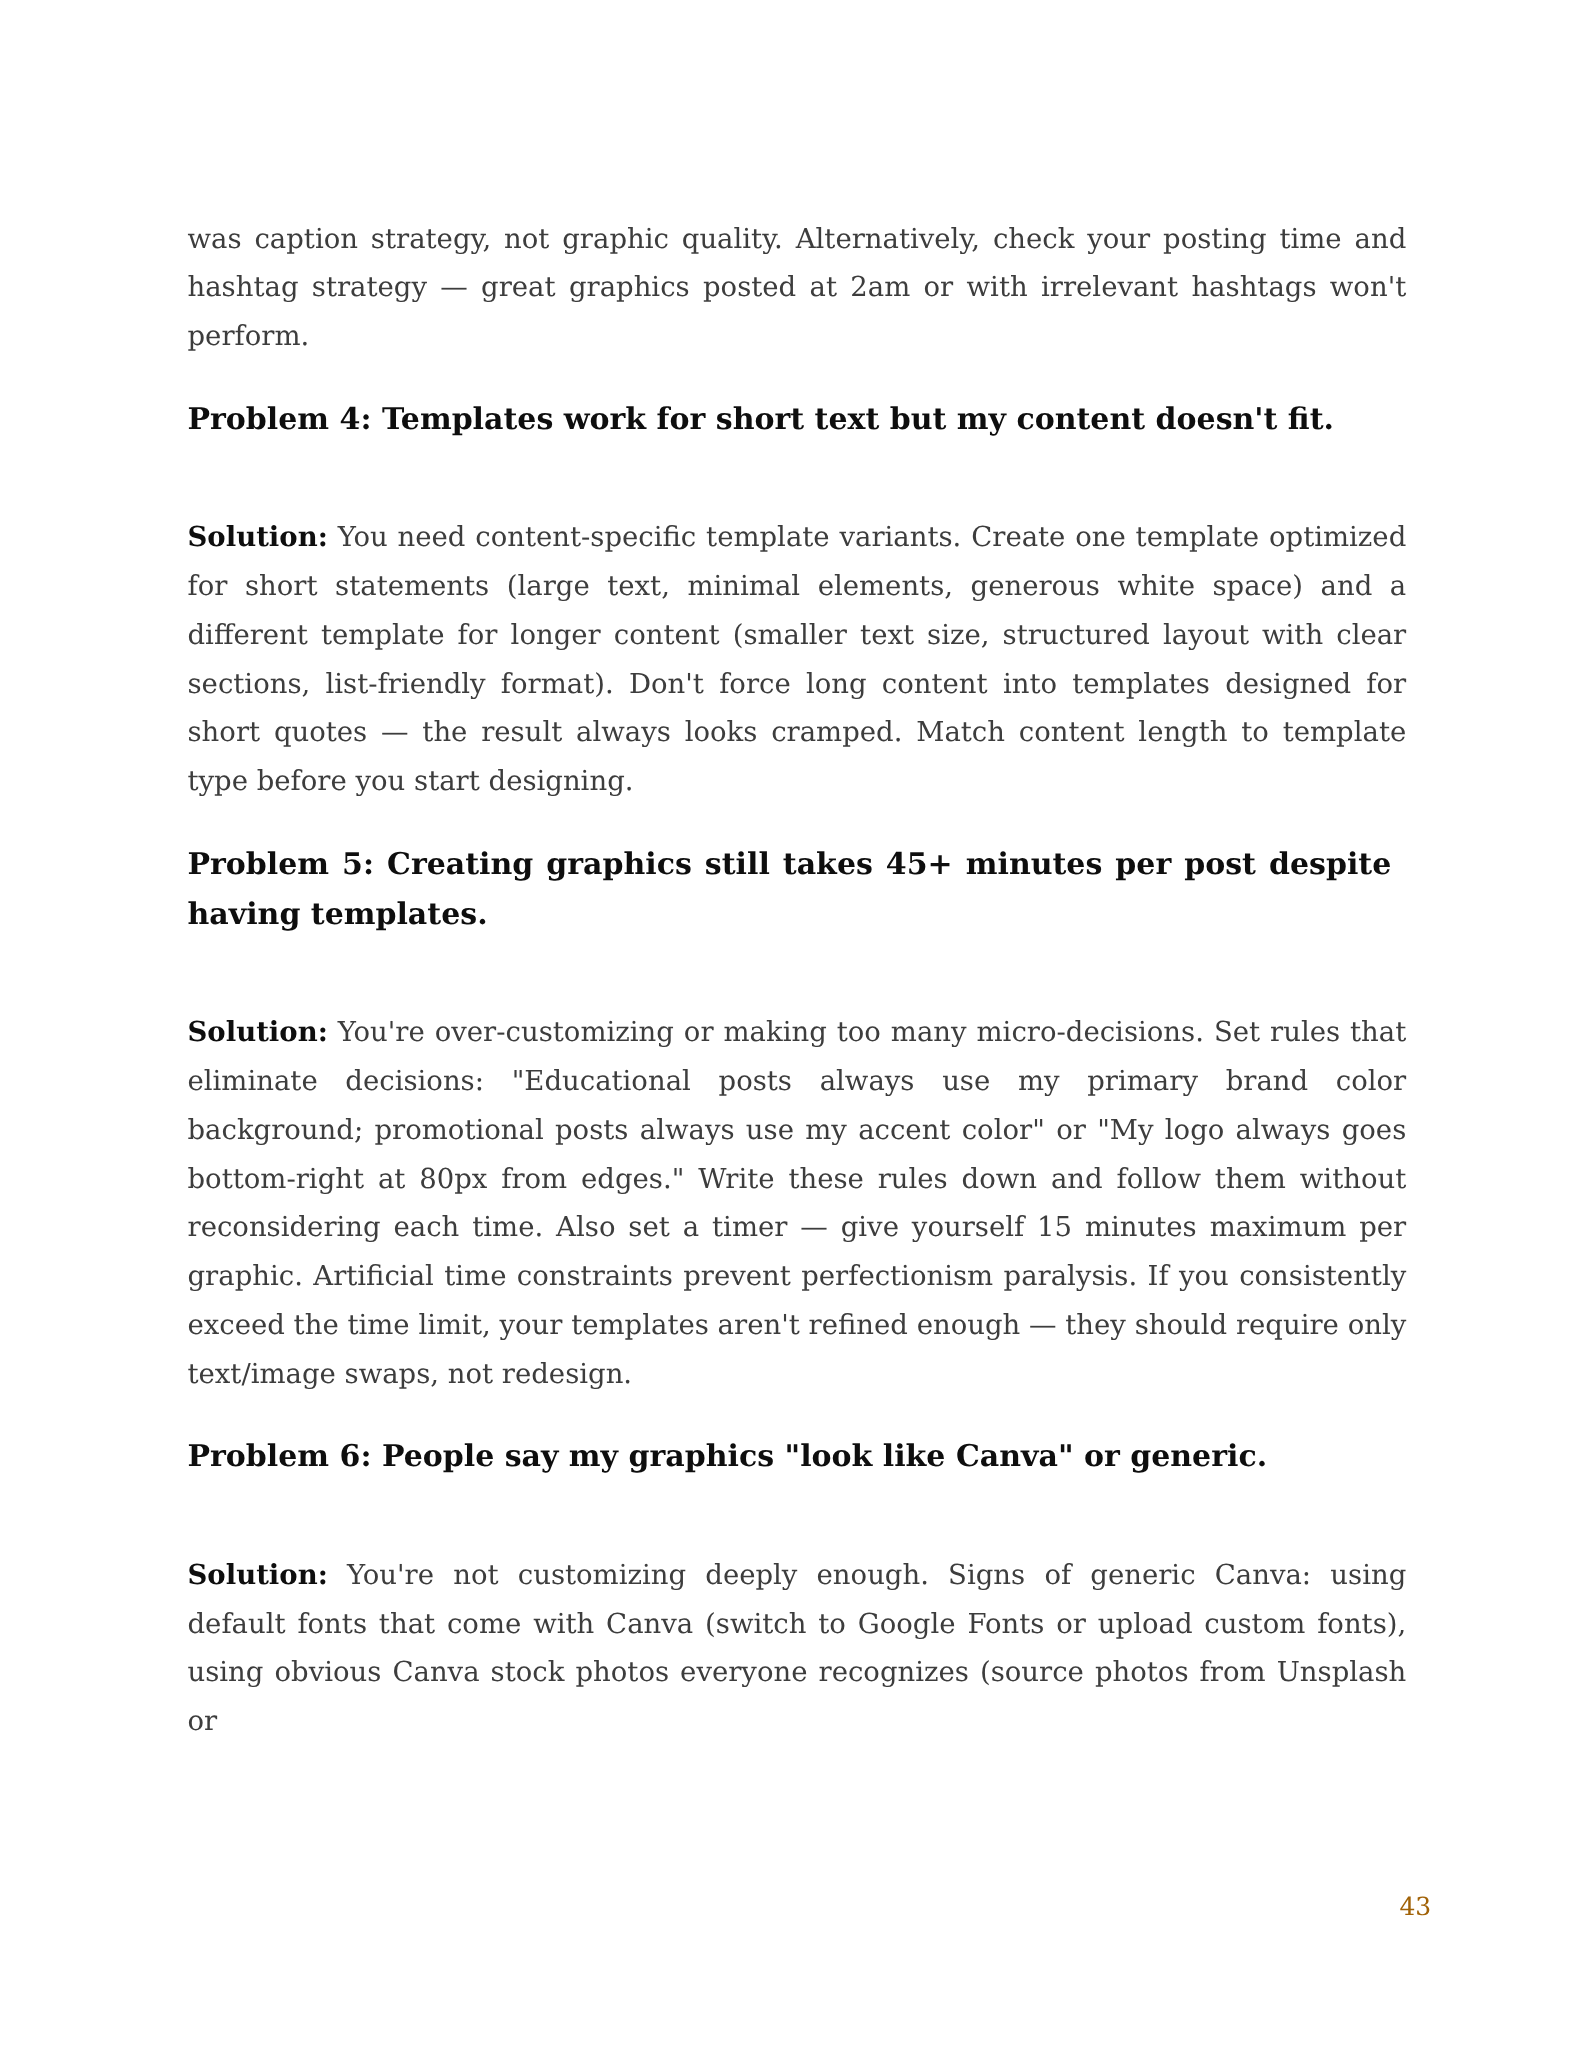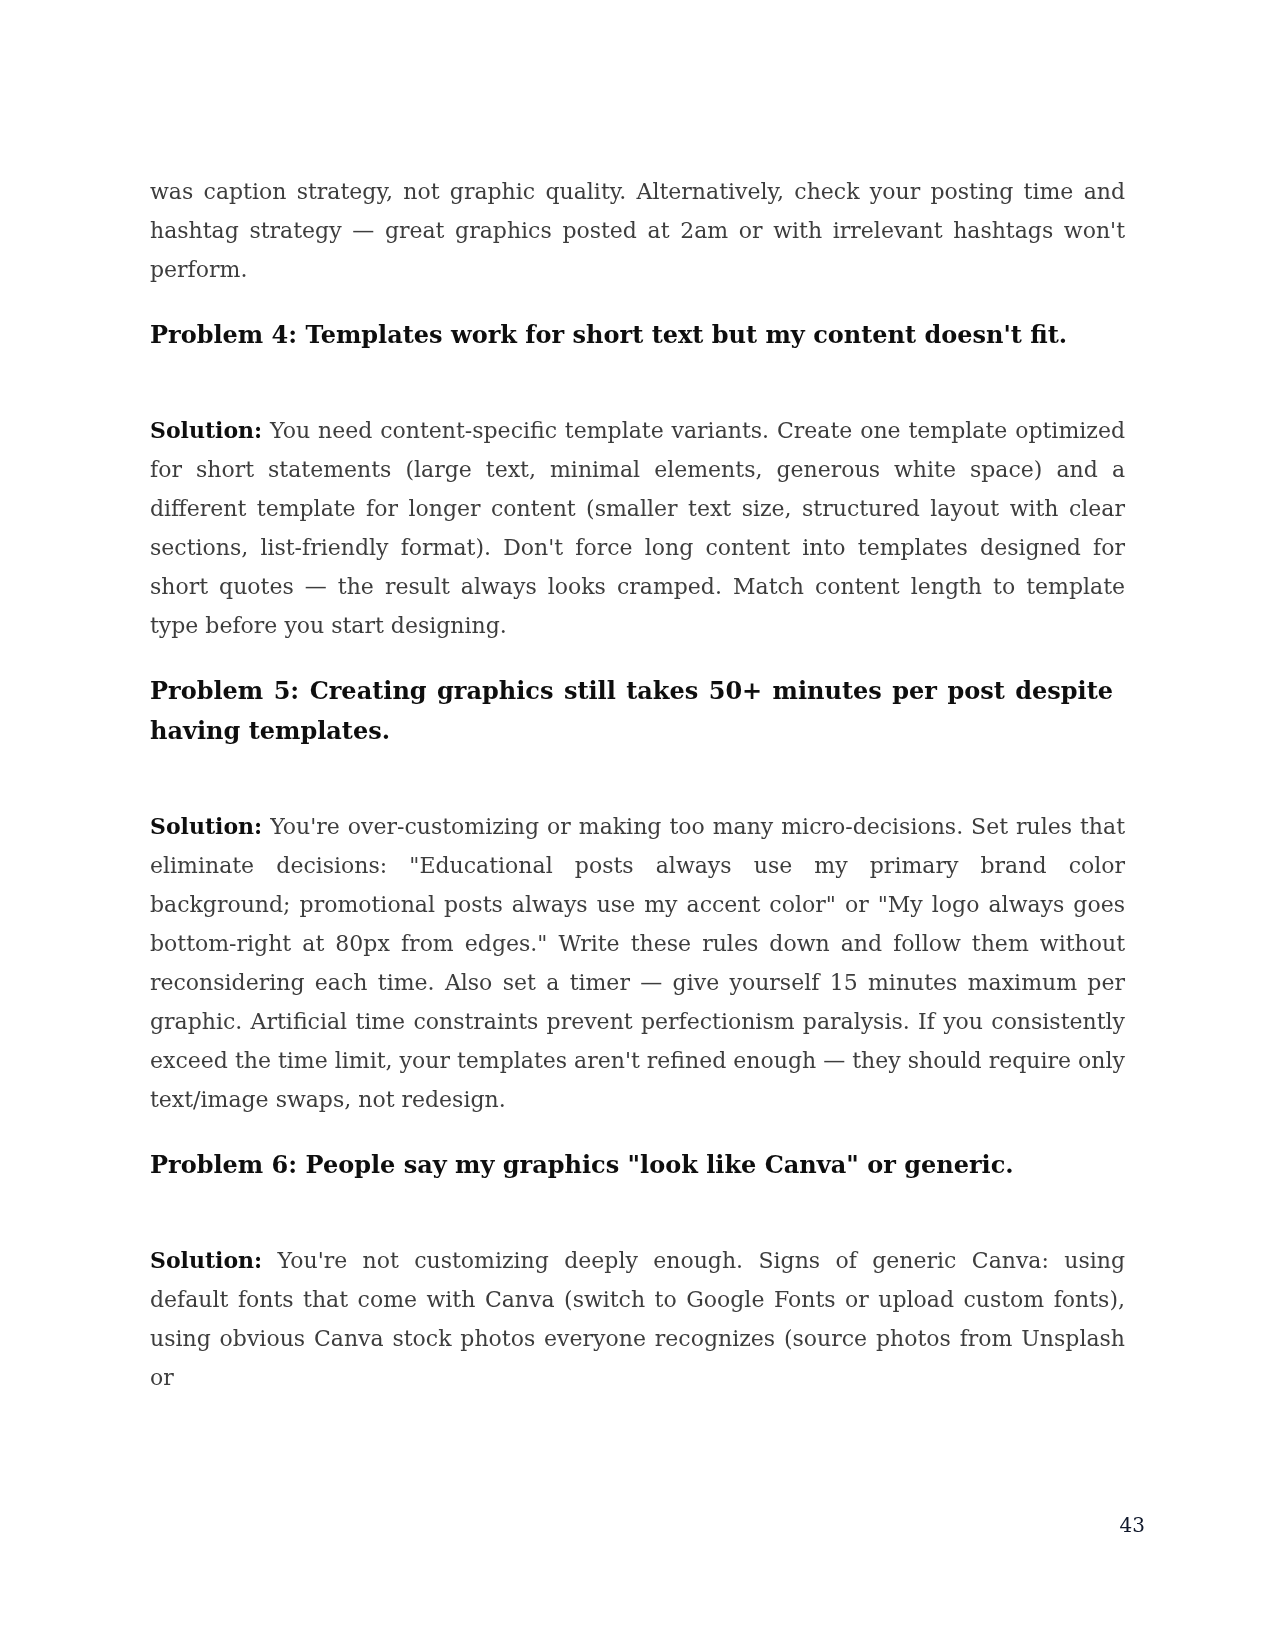--- a/index.html
+++ b/index.html
@@ -41,37 +41,37 @@
     font-weight: bold;
     color: #0e0e0e;
     margin-top: 32px;
   }
   .page-number {
     position: absolute;
     top: 1512px;
     right: 150px;
     font-size: 20px;
     line-height: 26px;
-    color: #0f172a;
+    color: #a16207;
     text-align: left;
   }
 </style>
 </head>
 <body>
 
 <div class="page">
   <div class="content">
 
     <p class="body-para">was caption strategy, not graphic quality. Alternatively, check your posting time and hashtag strategy — great graphics posted at 2am or with irrelevant hashtags won't perform.</p>
 
     <h3 class="heading">Problem 4: Templates work for short text but my content doesn't fit.</h3>
 
     <p class="body-para"><strong class="sol-label">Solution:</strong><span> You need content-specific template variants. Create one template optimized for short statements (large text, minimal elements, generous white space) and a different template for longer content (smaller text size, structured layout with clear sections, list-friendly format). Don't force long content into templates designed for short quotes — the result always looks cramped. Match content length to template type before you start designing.</span></p>
 
-    <h3 class="heading">Problem 5: Creating graphics still takes 50+ minutes per post despite having templates.</h3>
+    <h3 class="heading">Problem 5: Creating graphics still takes 45+ minutes per post despite having templates.</h3>
 
     <p class="body-para"><strong class="sol-label">Solution:</strong><span> You're over-customizing or making too many micro-decisions. Set rules that eliminate decisions: "Educational posts always use my primary brand color background; promotional posts always use my accent color" or "My logo always goes bottom-right at 80px from edges." Write these rules down and follow them without reconsidering each time. Also set a timer — give yourself 15 minutes maximum per graphic. Artificial time constraints prevent perfectionism paralysis. If you consistently exceed the time limit, your templates aren't refined enough — they should require only text/image swaps, not redesign.</span></p>
 
     <h3 class="heading">Problem 6: People say my graphics "look like Canva" or generic.</h3>
 
     <p class="body-para"><strong class="sol-label">Solution:</strong><span> You're not customizing deeply enough. Signs of generic Canva: using default fonts that come with Canva (switch to Google Fonts or upload custom fonts), using obvious Canva stock photos everyone recognizes (source photos from Unsplash or</span></p>
 
   </div>
 
   <div class="page-number">43</div>

